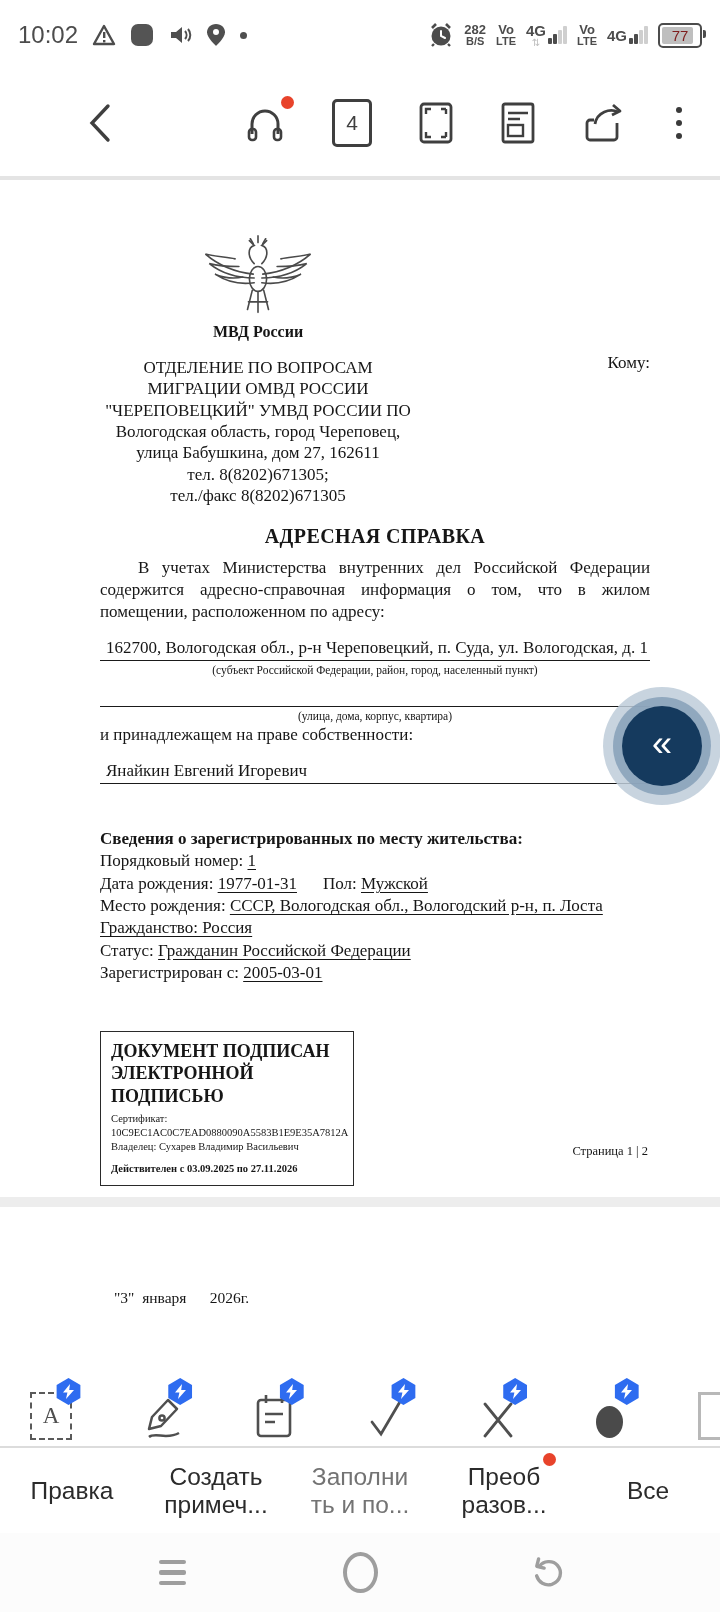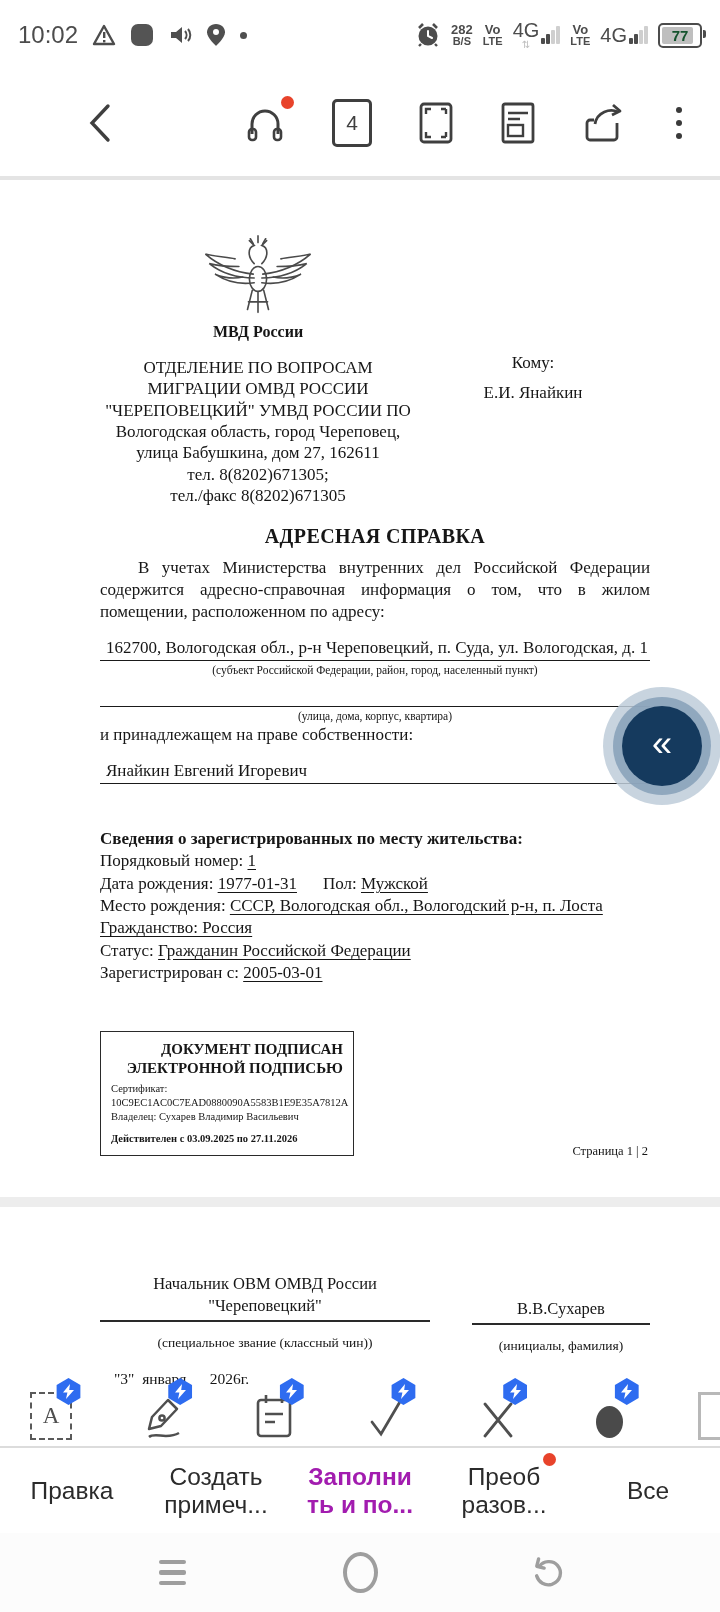--- a/index.html
+++ b/index.html
@@ -11,26 +11,26 @@
   .sb-left{display:flex;align-items:center;gap:14px;}
   .sb-time{font-size:24px;color:#4c4c4c;}
   .sb-right{margin-left:auto;display:flex;align-items:center;gap:10px;}
   .stack{display:flex;flex-direction:column;align-items:center;line-height:1;}
   .stack .t{font-size:13px;font-weight:bold;color:#4c4c4c;}
   .stack .b{font-size:11px;font-weight:bold;color:#4c4c4c;}
   .sigset{display:flex;align-items:flex-end;gap:1px;}
   .sigset i{display:block;width:4px;background:#cfcfcf;border-radius:1px;}
   .sigset i.on{background:#4c4c4c;}
   .fourg{display:flex;align-items:center;gap:2px;}
-  .fourg .g{font-size:20px;font-weight:normal;color:#4c4c4c;text-align:center;}
+  .fourg .g{font-size:15px;font-weight:bold;color:#4c4c4c;text-align:center;}
   .updown{font-size:10px;color:#bdbdbd;}
   .battery{position:relative;width:40px;height:21px;border:2px solid #4c4c4c;border-radius:5px;
            display:flex;align-items:center;justify-content:center;}
   .battery .fill{position:absolute;left:2px;top:2px;bottom:2px;width:77%;background:#bfbfbf;border-radius:2px;}
-  .battery .pct{position:relative;font-size:15px;font-weight:bold;color:#14532d;}
+  .battery .pct{position:relative;font-size:15px;font-weight:normal;color:#7f1d1d;}
   .battery:after{content:"";position:absolute;right:-6px;top:5px;width:3px;height:8px;background:#4c4c4c;border-radius:0 2px 2px 0;}
   .dotico{width:7px;height:7px;border-radius:50%;background:#4f4f4f;}
   
   .appbar{position:absolute;top:70px;left:0;right:0;height:106px;display:flex;align-items:center;
           padding:0 34px 0 86px;box-sizing:border-box;}
   .ab-group{margin-left:auto;display:flex;align-items:center;gap:46px;}
   .icbtn{position:relative;display:flex;align-items:center;justify-content:center;}
   .reddot{position:absolute;top:-6px;right:-8px;width:13px;height:13px;border-radius:50%;background:#e8432b;}
   .pagebox{width:34px;height:42px;border:3px solid #3f3f3f;border-radius:5px;display:flex;align-items:center;
            justify-content:center;font-size:21px;color:#3f3f3f;}
@@ -38,36 +38,36 @@
   .kebab i{width:6px;height:6px;border-radius:50%;background:#3a3a3a;}
   .sep1{position:absolute;top:176px;left:0;right:0;height:4px;background:#e4e4e4;}
   
   .page{position:absolute;left:0;right:0;background:#fff;font-family:"Liberation Serif",serif;color:#161616;}
   .page1{top:180px;height:1017px;padding:54px 70px 0 100px;box-sizing:border-box;font-size:17px;line-height:1.3;}
   .hdr-row{display:flex;}
   .dept{width:316px;text-align:center;}
   .emblem{display:block;margin:0 auto 2px;}
   .mvd{font-weight:bold;font-size:16px;margin-bottom:14px;}
   .caps{line-height:1.26;}
-  .kumu{flex:1;text-align:center;padding-top:118px;line-height:1.3;}
+  .kumu{flex:1;text-align:right;padding-top:118px;line-height:1.3;}
   .kumu .nm{margin-top:8px;}
   .docnum{margin:20px 0 0 30px;}
   .doctitle{text-align:center;font-weight:bold;font-size:20px;margin-top:16px;letter-spacing:.4px;}
   .intro{margin-top:8px;text-align:justify;text-indent:38px;}
   .fline{border-bottom:1.6px solid #1a1a1a;padding:2px 0 1px 6px;margin-top:12px;}
   .cap{font-size:11.5px;text-align:center;margin-top:2px;}
   .blankline{height:20px;border-bottom:1.6px solid #1a1a1a;margin-top:8px;}
   .owncap{width:64%;}
   .ownership{}
   .reghdr{font-weight:bold;margin-top:44px;}
   .frow{margin:0;line-height:1.32;}
   .u{text-decoration:underline;text-underline-offset:3px;}
   .gap{display:inline-block;width:26px;}
   .stamp{margin-top:46px;width:232px;border:1.5px solid #2a2a2a;padding:8px 10px 9px;box-sizing:content-box;}
-  .stamp .t{font-weight:bold;font-size:15px;text-align:right;line-height:1.25;}
+  .stamp .t{font-weight:bold;font-size:18px;text-align:left;line-height:1.25;}
   .stamp .s{font-size:10.5px;margin-top:5px;line-height:1.3;}
   .stamp .s2{font-size:10.5px;line-height:1.3;}
   .stamp .v{font-size:10.5px;font-weight:600;margin-top:9px;}
   .pfooter{position:absolute;right:72px;bottom:38px;font-size:12.5px;}
   .band{position:absolute;top:1197px;left:0;right:0;height:10px;background:#ededed;}
   .page2{top:1207px;height:239px;padding:66px 70px 0 100px;box-sizing:border-box;font-size:16.5px;}
   .sigcols{display:flex;justify-content:space-between;}
   .sigL{width:330px;text-align:center;}
   .sigR{width:178px;text-align:center;margin-top:25px;}
   .sigline{border-bottom:2.2px solid #2a2a2a;padding-bottom:3px;line-height:1.32;}
@@ -89,21 +89,21 @@
   .afield{width:38px;height:44px;border:2.5px dashed #5a5a5a;display:flex;align-items:center;justify-content:center;
           font-family:"Liberation Serif",serif;font-size:23px;color:#4f4f4f;}
   .ellip{width:27px;height:32px;border-radius:50%;background:#4a4a4a;margin-bottom:2px;}
   .rectool{width:44px;height:42px;border:3px solid #b8b8b8;background:#fff;}
   
   .sep2{position:absolute;top:1446px;left:0;right:0;height:1.5px;background:#dcdcdc;}
   .tabbar{position:absolute;top:1448px;left:0;right:0;height:85px;display:flex;align-items:center;background:#fff;}
   .tab{flex:1;display:flex;flex-direction:column;align-items:center;justify-content:center;line-height:1.14;
        font-size:24.5px;color:#2b2b2b;cursor:pointer;}
   .tab .l:empty{display:none;}
-  .tab.active{color:#a21caf;font-weight:bold;}
+  .tab.active{color:#737373;}
   .tab .rel{position:relative;}
   .tab .dotbadge{position:absolute;top:-10px;right:-16px;width:13px;height:13px;border-radius:50%;background:#e8432b;}
   
   .navbar{position:absolute;top:1533px;left:0;right:0;bottom:0;background:#fcfcfc;display:flex;
           align-items:center;justify-content:center;gap:152px;}
   .navbtn{display:flex;align-items:center;justify-content:center;width:36px;height:42px;cursor:pointer;}
   .burger{display:flex;flex-direction:column;gap:6px;}
   .burger i{width:27px;height:4.5px;background:#9e9e9e;border-radius:2px;}
   .homeo{width:27px;height:33px;border:4px solid #9e9e9e;border-radius:50%;}
 </style>
@@ -259,21 +259,20 @@
         <div class="caps">ОТДЕЛЕНИЕ ПО ВОПРОСАМ</div>
         <div class="caps">МИГРАЦИИ ОМВД РОССИИ</div>
         <div class="caps">"ЧЕРЕПОВЕЦКИЙ" УМВД РОССИИ ПО</div>
         <div class="caps">Вологодская область, город Череповец,</div>
         <div class="caps">улица Бабушкина, дом 27, 162611</div>
         <div class="caps">тел. 8(8202)671305;</div>
         <div class="caps">тел./факс 8(8202)671305</div>
       </div>
       <div class="kumu">
         <div>Кому:</div>
-        <div class="nm">Е.И. Янайкин</div>
       </div>
     </div>
     <div class="doctitle">АДРЕСНАЯ СПРАВКА</div>
     <div class="intro">В учетах Министерства внутренних дел Российской Федерации содержится адресно-справочная информация о том, что в жилом помещении, расположенном по адресу:</div>
     <div class="fline">162700, Вологодская обл., р-н Череповецкий, п. Суда, ул. Вологодская, д. 1</div>
     <div class="cap">(субъект Российской Федерации, район, город, населенный пункт)</div>
     <div class="blankline"></div>
     <div class="cap">(улица, дома, корпус, квартира)</div>
     <div class="ownership">и принадлежащем на праве собственности:</div>
     <div class="fline">Янайкин Евгений Игоревич</div>
@@ -305,33 +304,20 @@
       <div class="s2">10C9EC1AC0C7EAD0880090A5583B1E9E35A7812A</div>
       <div class="s2">Владелец: Сухарев Владимир Васильевич</div>
       <div class="v">Действителен с 03.09.2025 по 27.11.2026</div>
     </div>
     <div class="pfooter">Страница 1 | 2</div>
   </div>
 
   <div class="band"></div>
 
   <div class="page page2">
-    <div class="sigcols">
-      <div class="sigL">
-        <div class="sigline">
-          <div>Начальник ОВМ ОМВД России</div>
-          <div>"Череповецкий"</div>
-        </div>
-        <div class="sigcap">(специальное звание (классный чин))</div>
-      </div>
-      <div class="sigR">
-        <div class="sigline">В.В.Сухарев</div>
-        <div class="sigcap">(инициалы, фамилия)</div>
-      </div>
-    </div>
     <div class="dateline">"3"  января      2026г.</div>
   </div>
 
   <div class="fab">
     <span>«</span>
   </div>
 
   <div class="toolrow">
     <div class="tool">
       <span class="afield">

